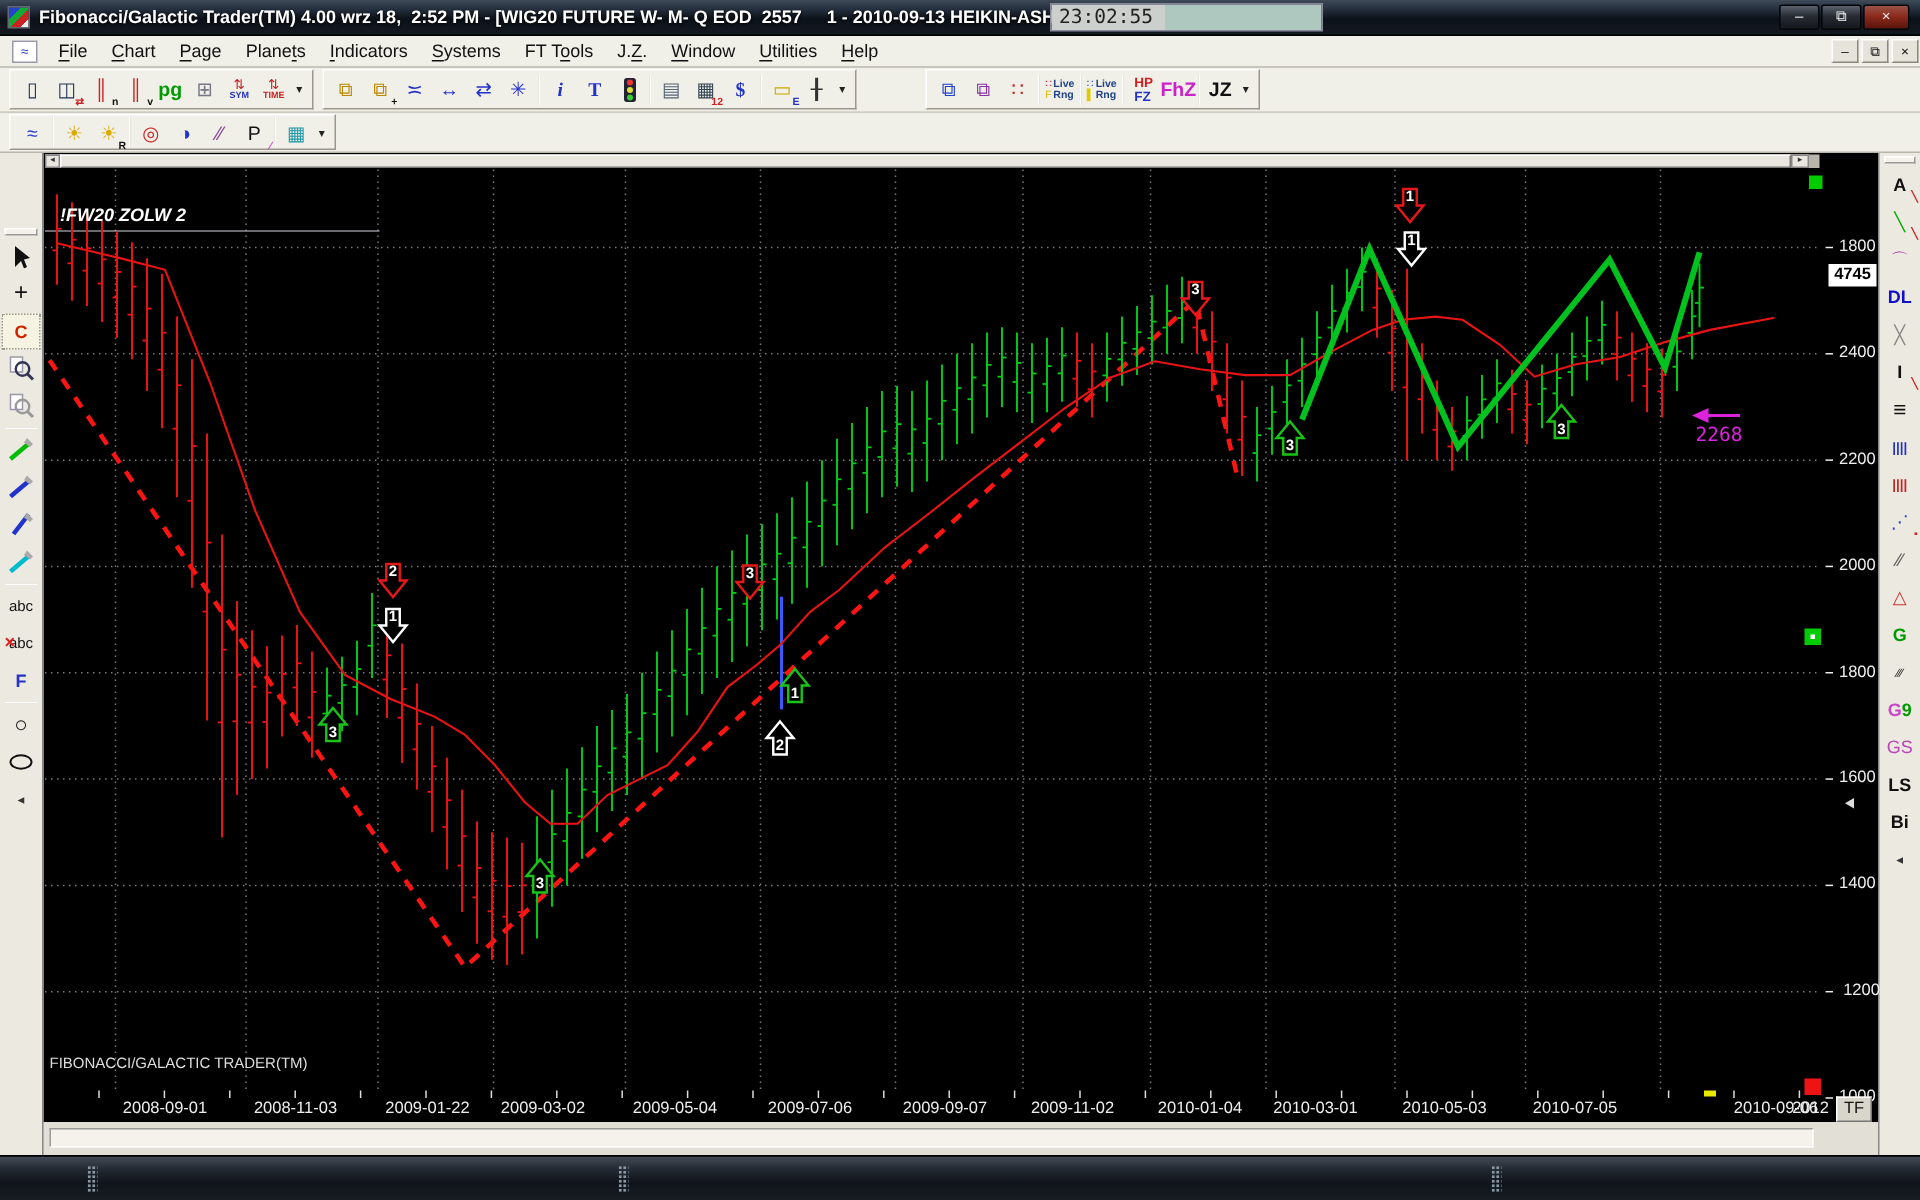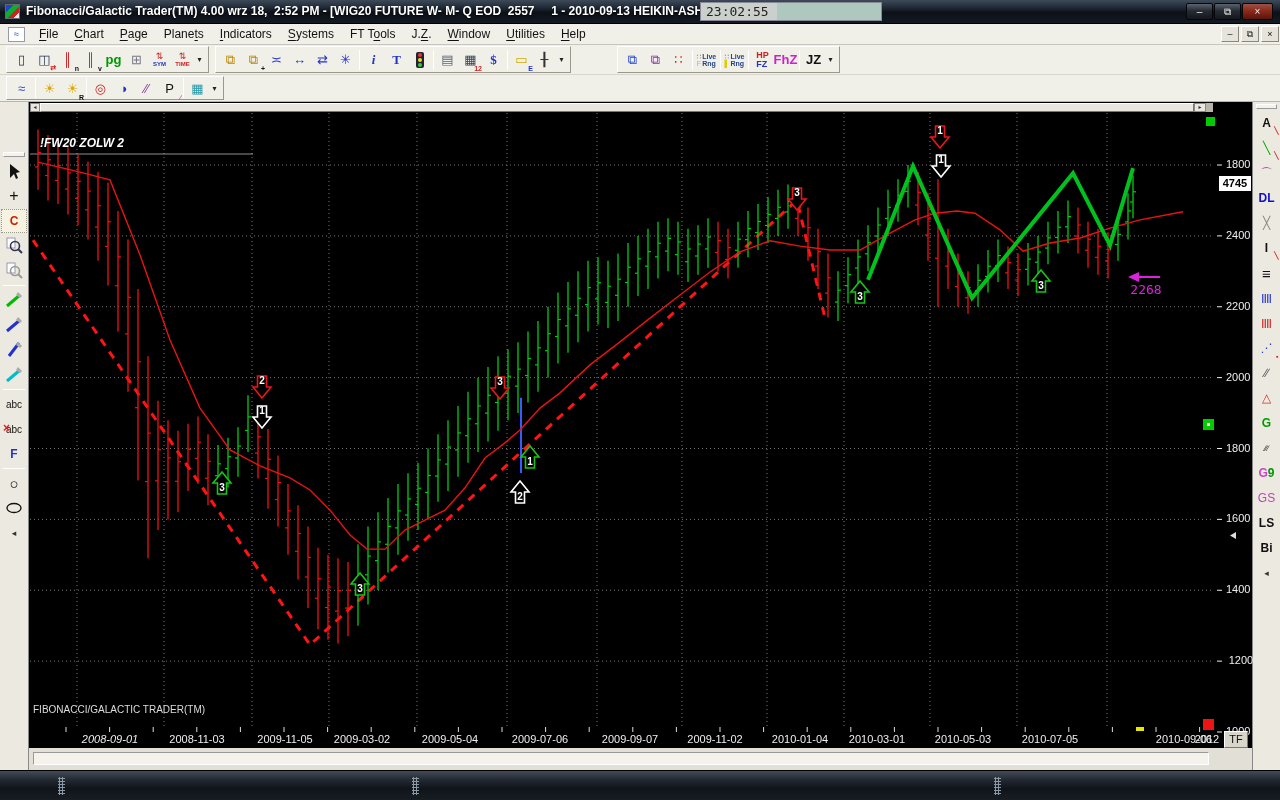--- a/index.html
+++ b/index.html
@@ -1003,23 +1003,23 @@
 
 <div class="price-label" style="top: 158px;">1800</div>
     <div class="price-label" style="top: 228.875px;">2400</div>
     <div class="price-label" style="top: 299.75px;">2200</div>
     <div class="price-label" style="top: 370.625px;">2000</div>
     <div class="price-label" style="top: 441.5px;">1800</div>
     <div class="price-label" style="top: 512.375px;">1600</div>
     <div class="price-label" style="top: 583.25px;">1400</div>
     <div class="price-label" style="top: 654.125px; text-align: center;">1200</div>
     <div class="price-label" style="top: 725px;">1000</div>
-    <div class="date-label" style="left: 110px; font-style: italic;">2008-09-01</div>
+    <div class="date-label" style="left: 110px;">2008-09-01</div>
     <div class="date-label" style="left: 197px;">2008-11-03</div>
-    <div class="date-label" style="left: 285px;">2009-11-05</div>
+    <div class="date-label" style="left: 285px;">2009-01-22</div>
     <div class="date-label" style="left: 362px;">2009-03-02</div>
     <div class="date-label" style="left: 450px;">2009-05-04</div>
     <div class="date-label" style="left: 540px;">2009-07-06</div>
     <div class="date-label" style="left: 630px;">2009-09-07</div>
     <div class="date-label" style="left: 715px;">2009-11-02</div>
     <div class="date-label" style="left: 800px;">2010-01-04</div>
     <div class="date-label" style="left: 877px;">2010-03-01</div>
     <div class="date-label" style="left: 963px;">2010-05-03</div>
     <div class="date-label" style="left: 1050px;">2010-07-05</div>
     <div class="date-label" style="left: 1140px; margin-left: 44px;">2010-09-06</div>

